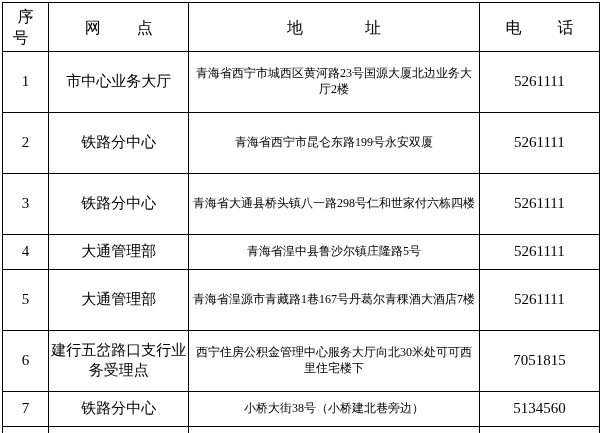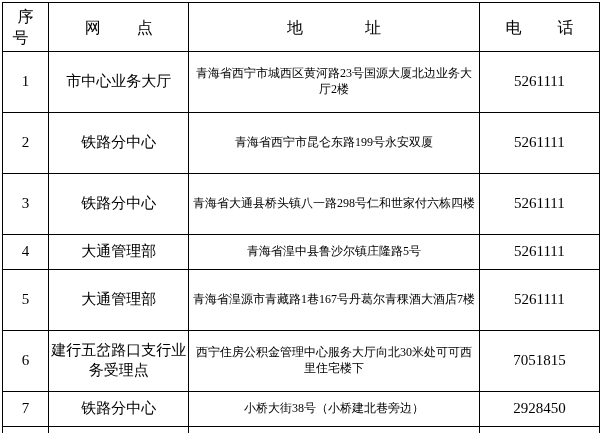--- a/index.html
+++ b/index.html
@@ -119,21 +119,21 @@
       <tr class="tall">
         <td class="seq">6</td>
         <td class="name">建行五岔路口支行业务受理点</td>
         <td class="addr">西宁住房公积金管理中心服务大厅向北30米处可可西里住宅楼下</td>
         <td class="phone">7051815</td>
       </tr>
       <tr class="short">
         <td class="seq">7</td>
         <td class="name">铁路分中心</td>
         <td class="addr">小桥大街38号（小桥建北巷旁边）</td>
-        <td class="phone">2928450</td>
+        <td class="phone">5134560</td>
       </tr>
       <tr class="short">
         <td class="seq">8</td>
         <td class="name">交通银行业务点</td>
         <td class="addr">城西区五四西路67号阳光大厦A座</td>
         <td class="phone">6360992</td>
       </tr>
     </tbody>
   </table>
 </div>

